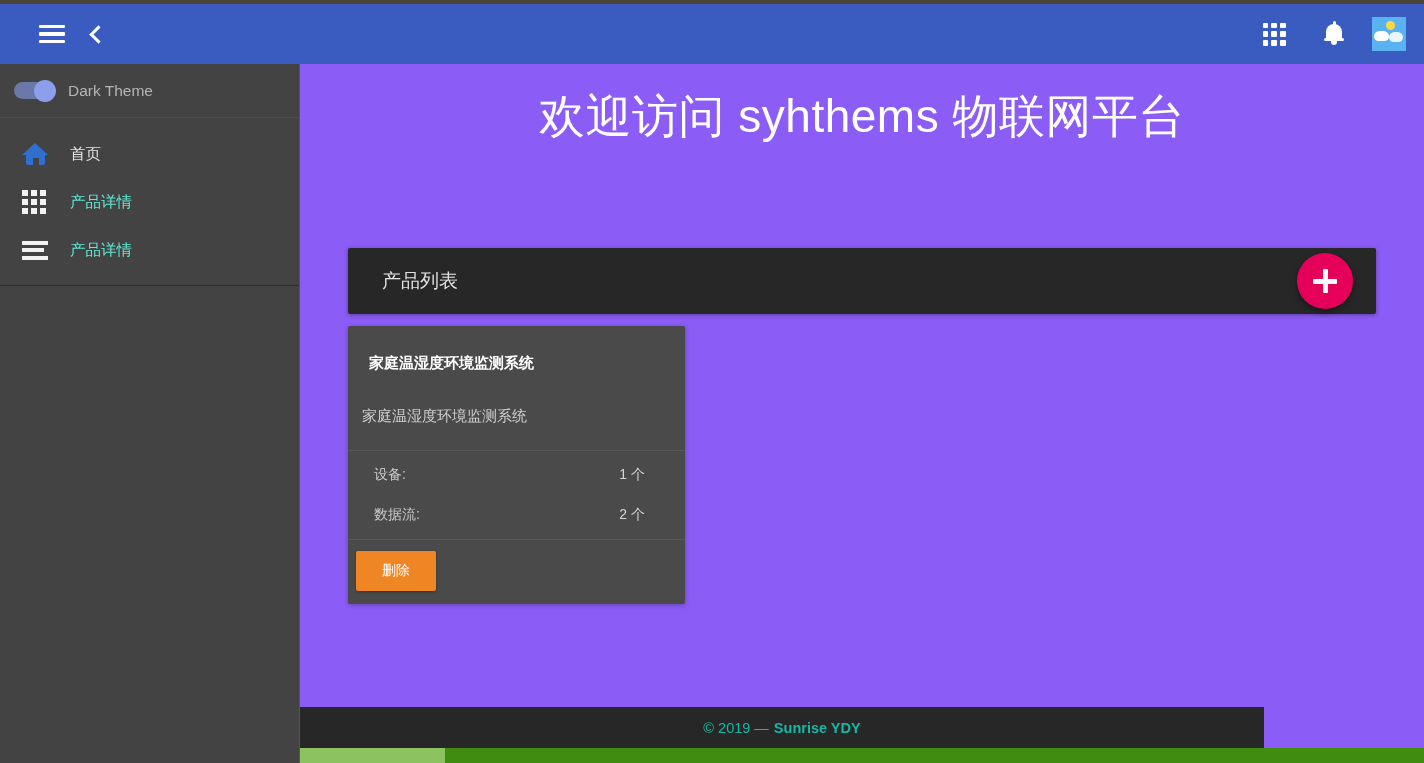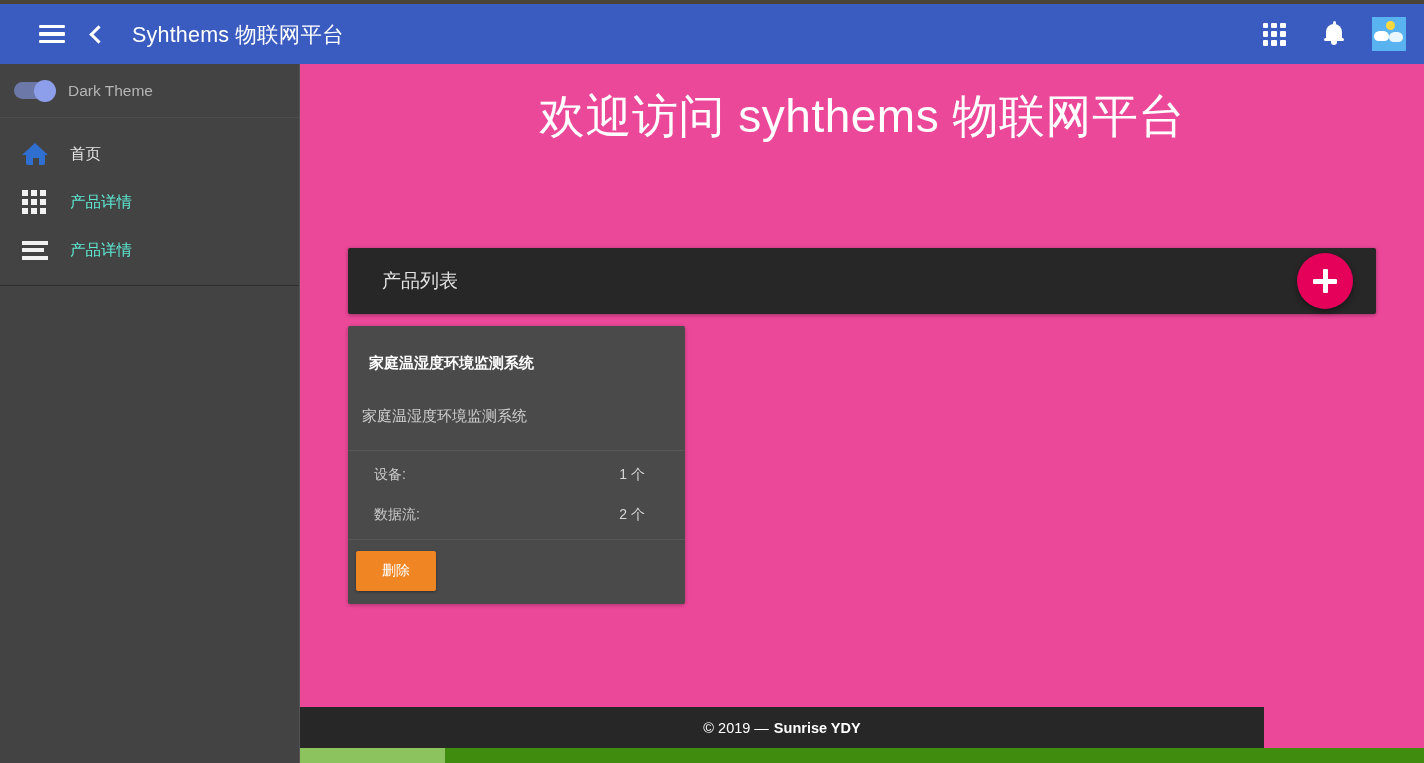--- a/index.html
+++ b/index.html
@@ -164,21 +164,21 @@
   .nav-sep {
     position: absolute; left: 0; bottom: 0;
     width: 299px; height: 1px; background: #2f2f2f;
   }
   .nav-wrap { position: relative; padding-bottom: 12px; }
 
   
   .main {
     position: absolute; top: 64px; left: 300px;
     width: 1124px; height: 699px;
-    background: #ec4899;
+    background: #8b5cf6;
     overflow: hidden;
   }
   .page-title {
     color: #ffffff;
     font-size: 46px;
     font-weight: 400;
     text-align: center;
     margin-top: 22px;
     letter-spacing: .5px;
   }
@@ -235,21 +235,21 @@
     cursor: pointer;
     box-shadow: 0 1px 3px rgba(0,0,0,.35);
   }
 
   
   .footer {
     position: absolute; left: 300px; bottom: 15px;
     width: 964px; height: 41px;
     background: #272727;
     display: flex; align-items: center; justify-content: center;
-    color: #ffffff; font-size: 14.5px;
+    color: #14b8a6; font-size: 14.5px;
   }
   .footer b { font-weight: bold; margin-left: 5px; }
 
   
   .hscroll {
     position: absolute; left: 0; bottom: 0;
     width: 1424px; height: 15px;
     background: #3f8c0f;
   }
   .hscroll .left-pad { position: absolute; left: 0; top: 0; width: 300px; height: 15px; background: #4aa212; }
@@ -267,21 +267,20 @@
       <div class="icon-btn">
         <span class="hamburger">
           <i></i>
             <i></i>
             <i></i>
         </span>
       </div>
       <div class="icon-btn">
         <span class="chev-left"></span>
       </div>
-      <div class="hdr-title">Syhthems 物联网平台</div>
     </div>
 
     <div class="hdr-spacer"></div>
 
     <div class="hdr-right">
       <div class="icon-btn">
         <span class="grid-icon">
           <i></i>
             <i></i>
             <i></i>

